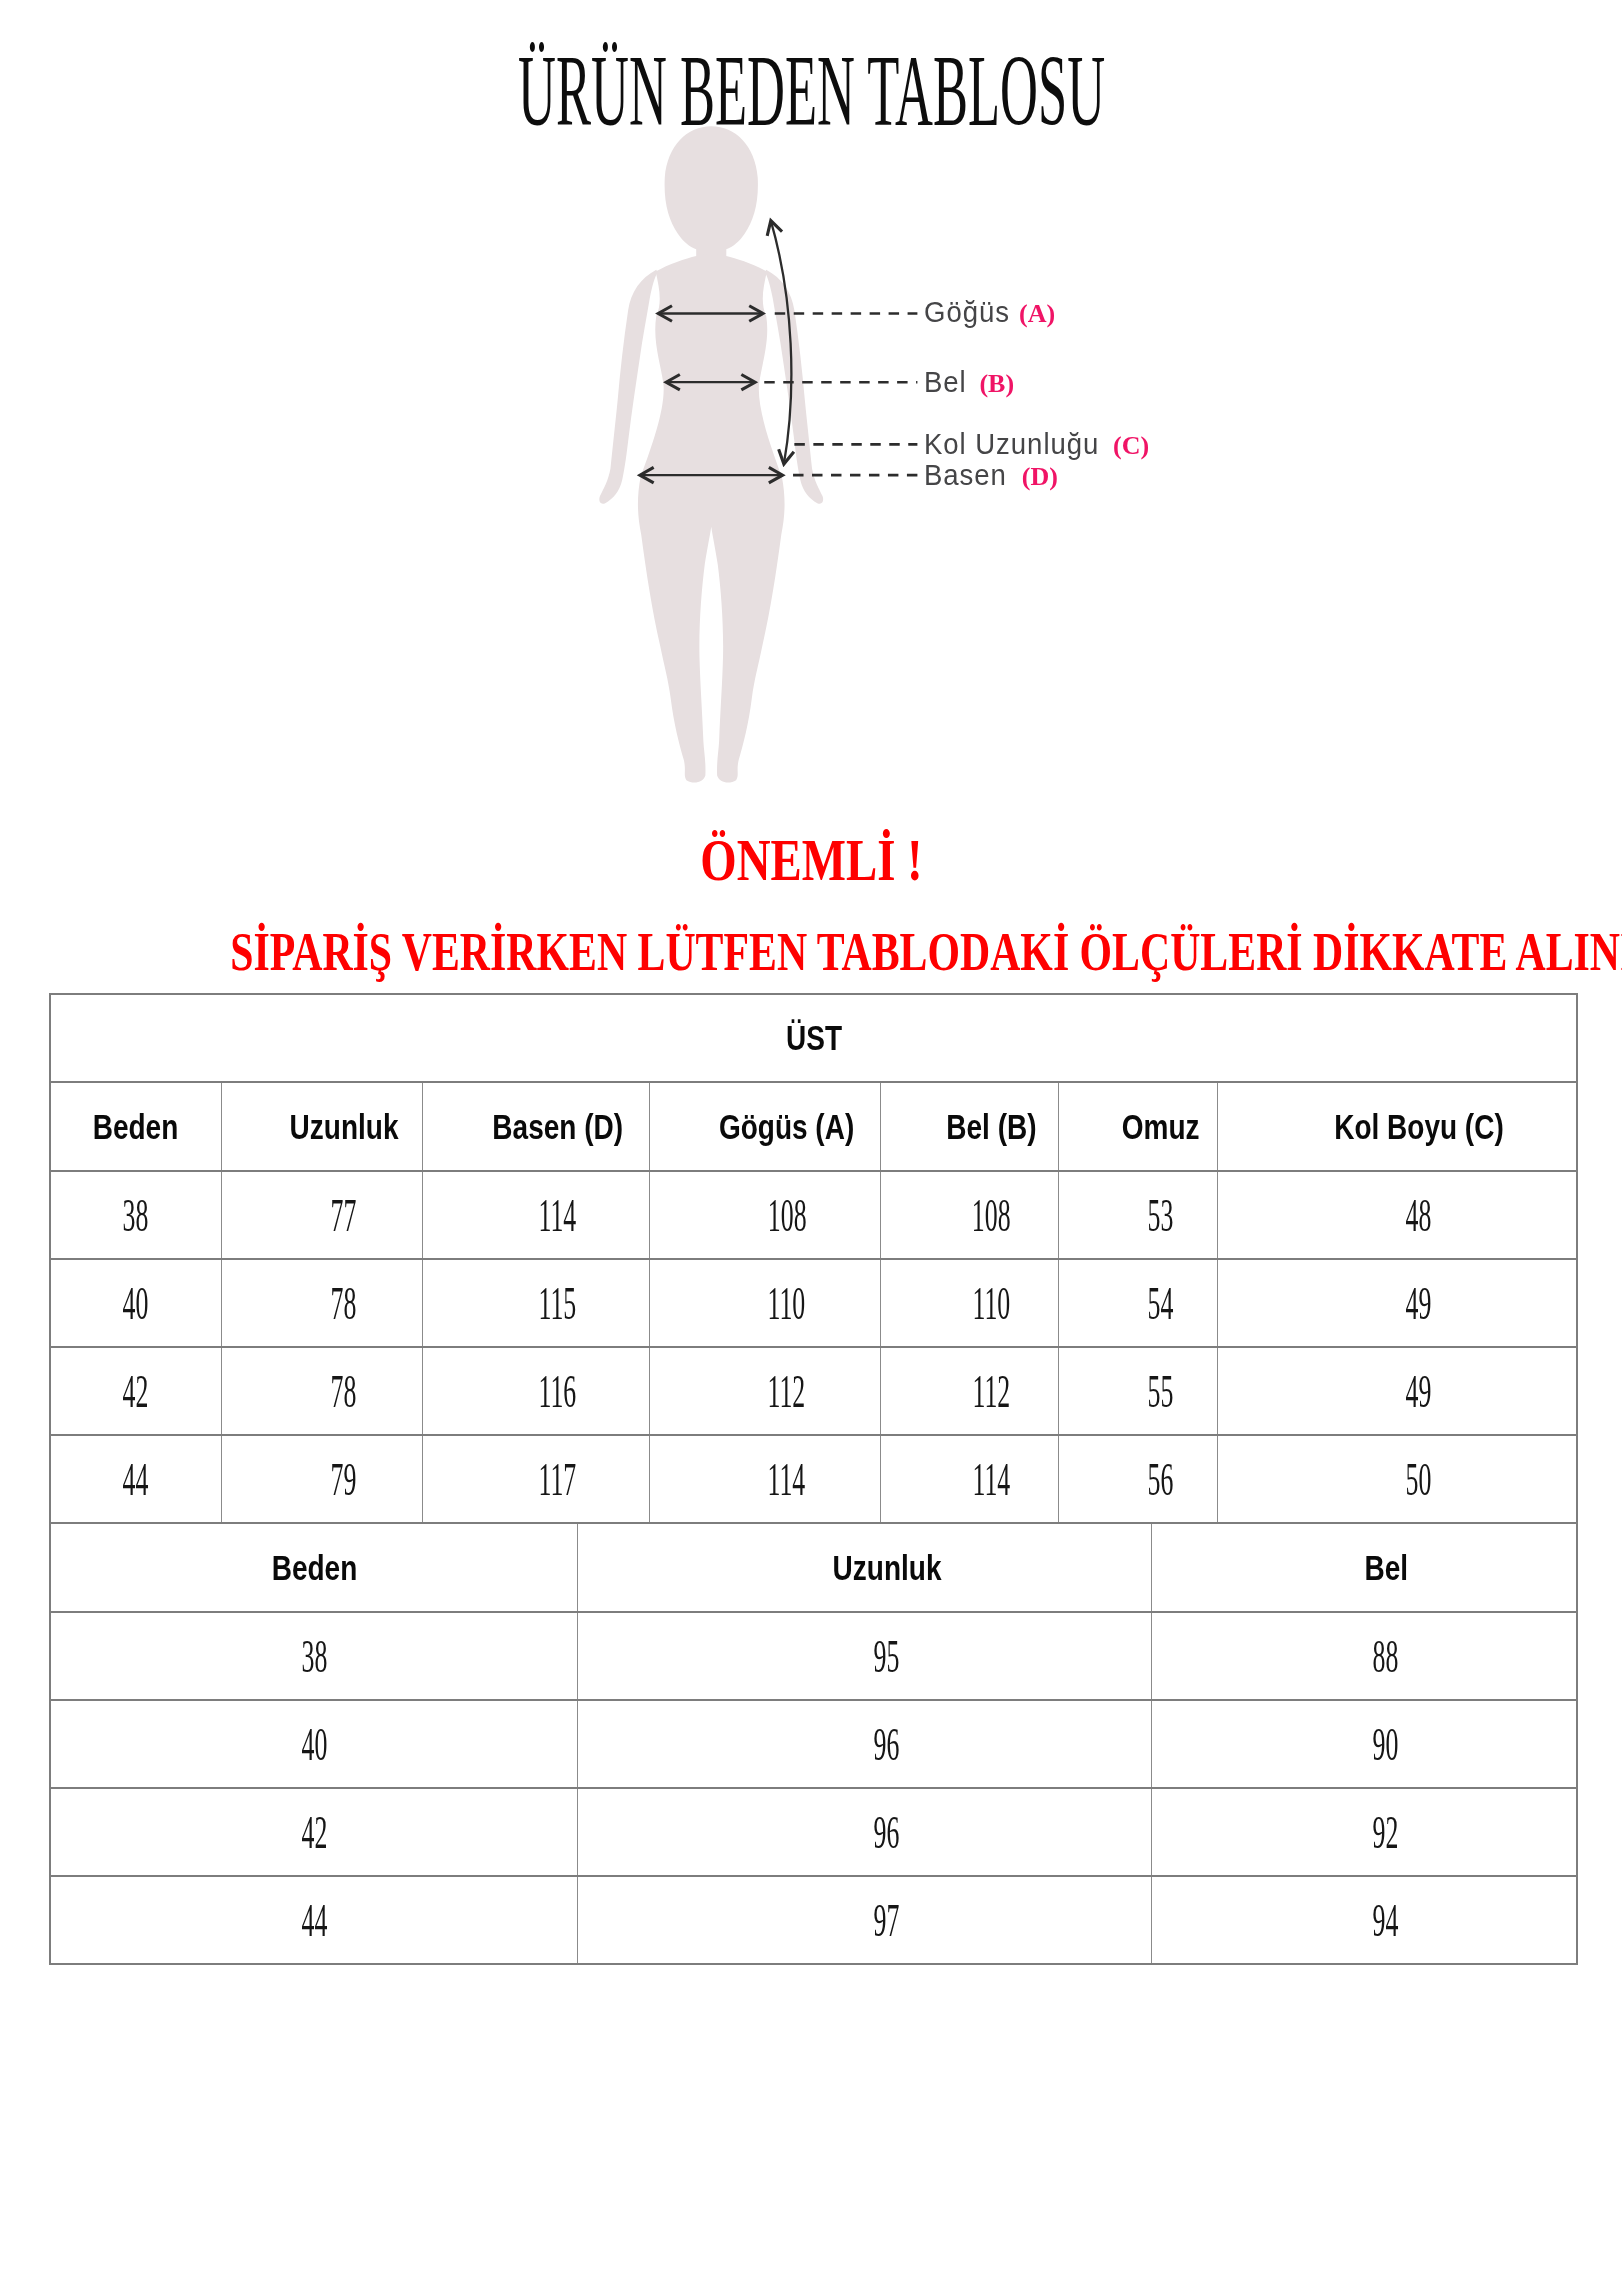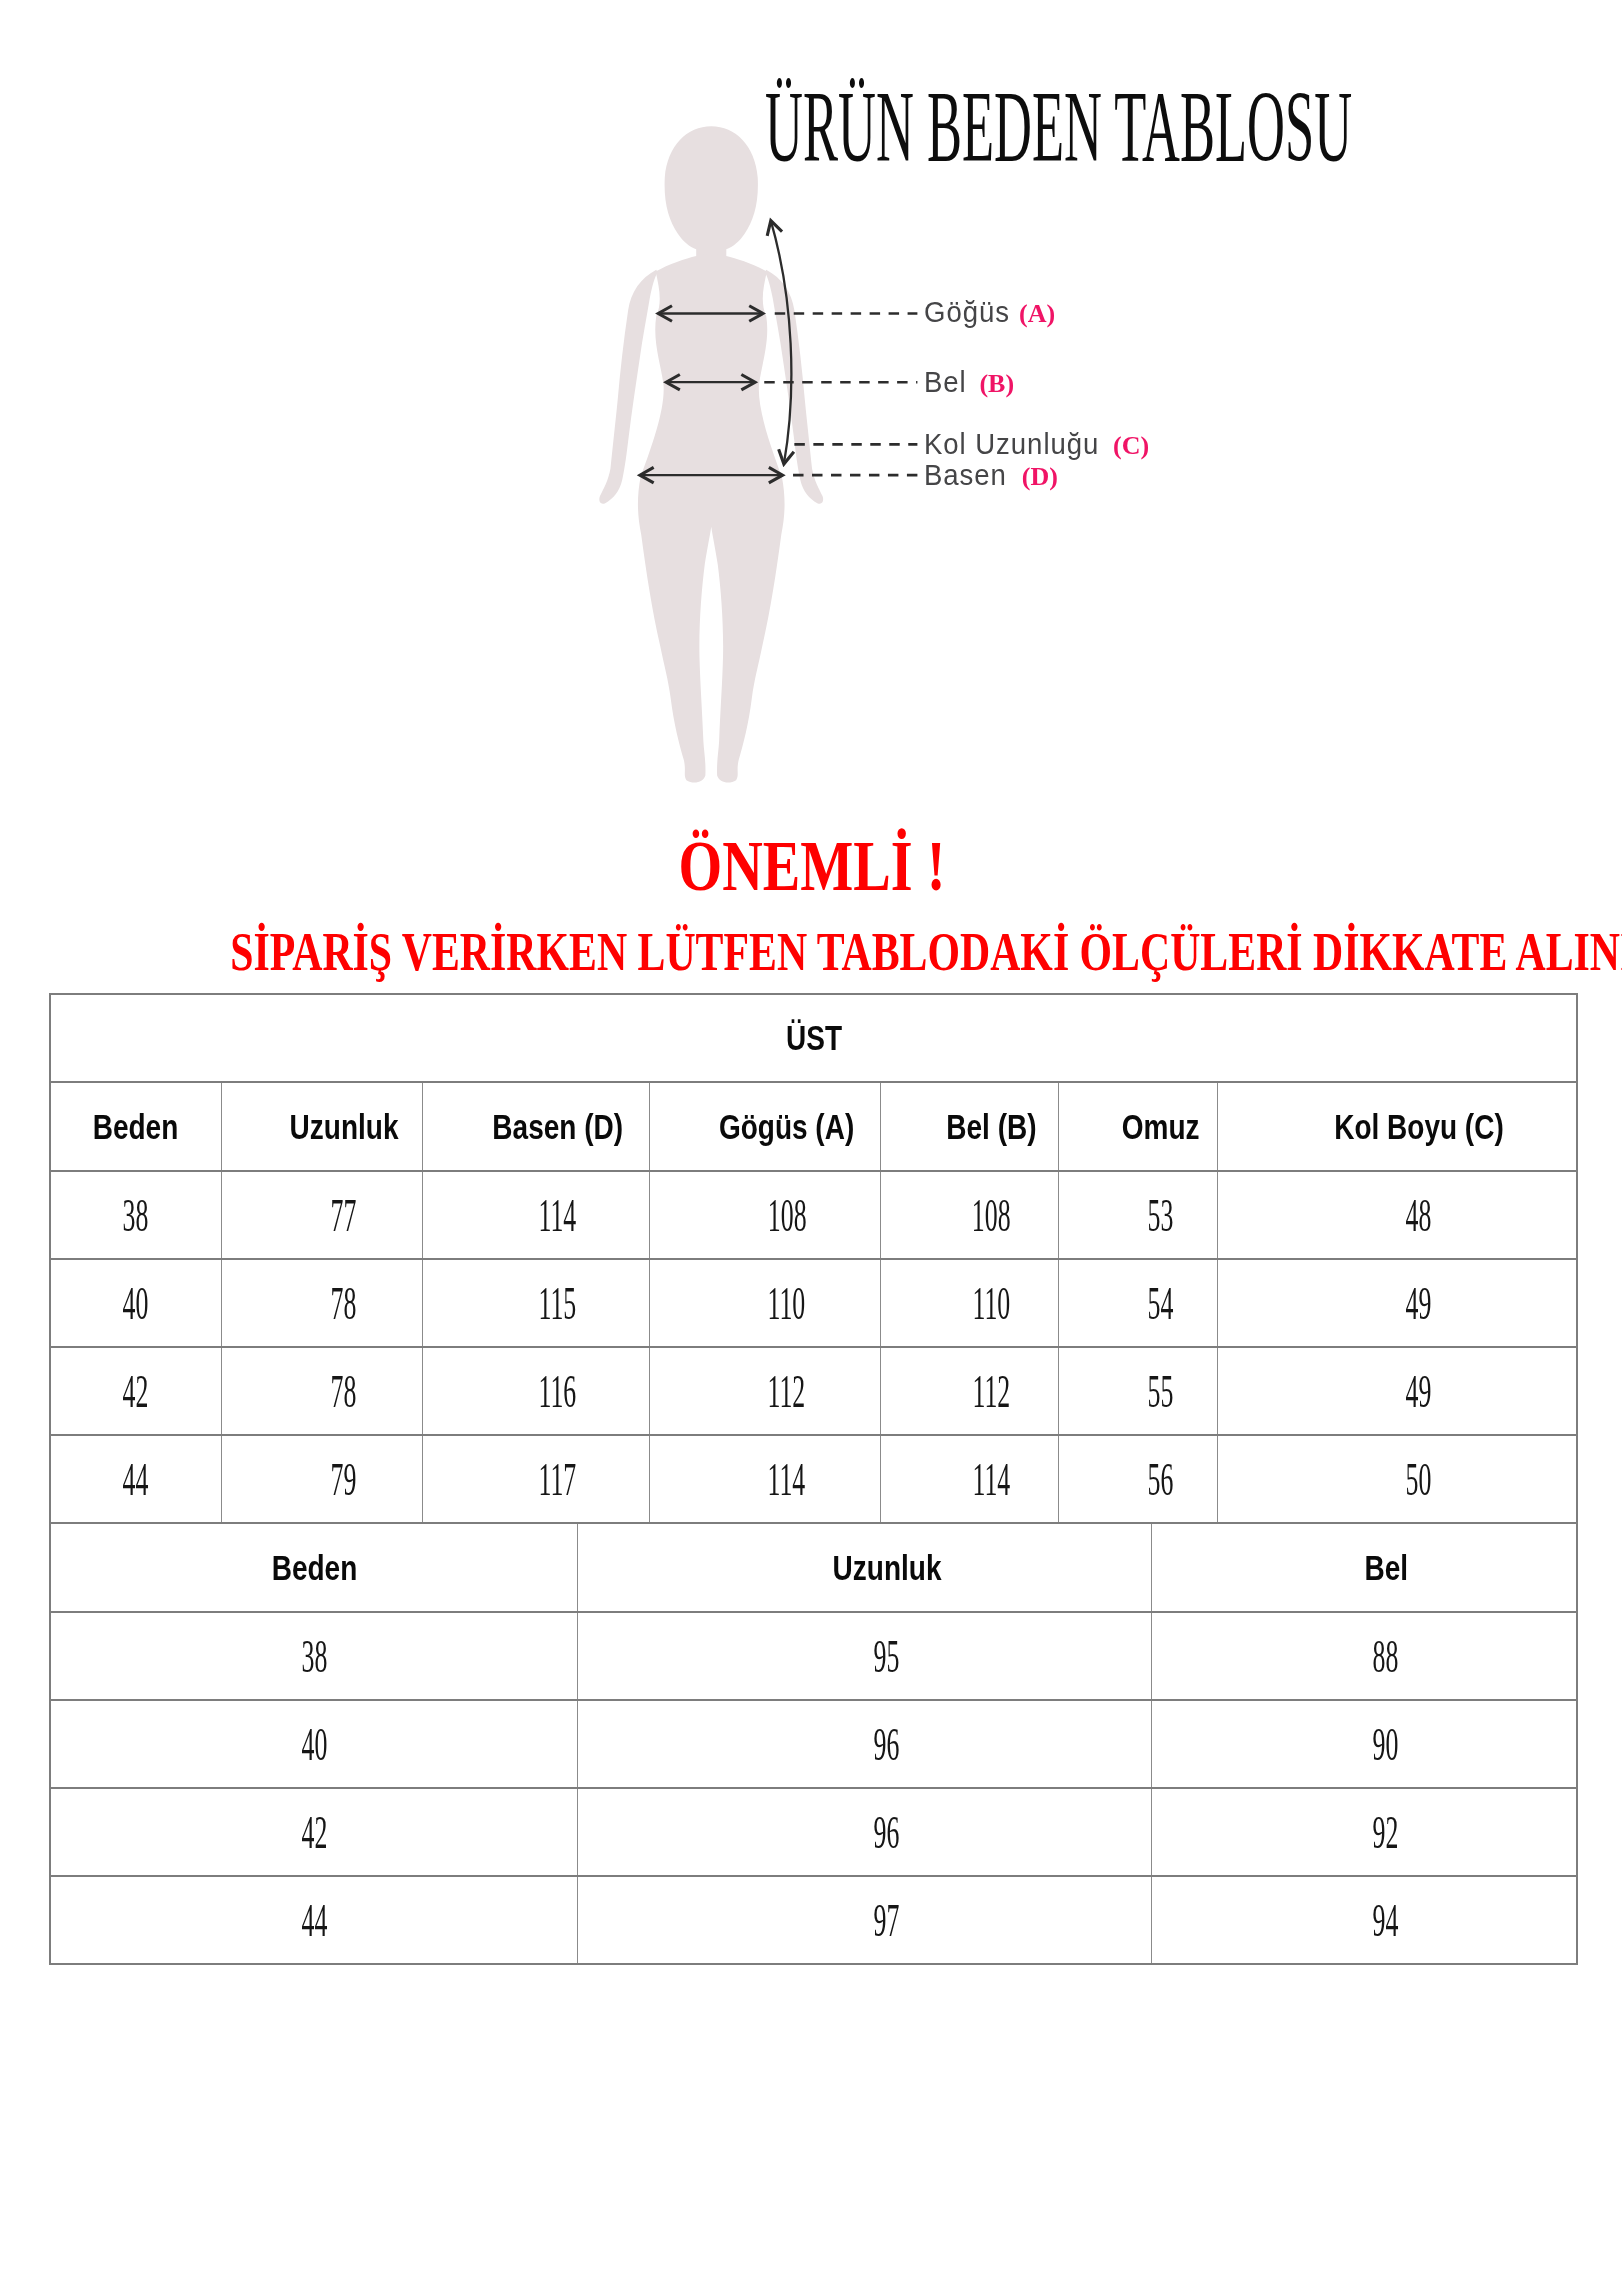--- a/index.html
+++ b/index.html
@@ -2,36 +2,36 @@
 <html style="font-size:10.5px"><head>
 <meta charset="utf-8">
 <style>
   html,body{margin:0;padding:0;background:#ffffff;}
   body{width:1623px;height:2295px;position:relative;font-family:"Liberation Sans",sans-serif;overflow:hidden;}
 
   
   .cx{display:inline-block;transform:scaleX(var(--sx,.8));transform-origin:center;white-space:nowrap;}
 
   
-  .page-title{position:absolute;top:38px;left:0;width:100%;text-align:right;
-    font-family:"Liberation Serif",serif;font-size:101px;font-weight:400;color:#0d0d0d;line-height:1.05;margin-top:36px;}
+  .page-title{position:absolute;top:38px;left:0;width:100%;text-align:center;
+    font-family:"Liberation Serif",serif;font-size:101px;font-weight:400;color:#0d0d0d;line-height:1.05;}
   .page-title .cx{--sx:.52;}
 
   
   .diagram{position:absolute;left:564px;top:121px;width:589px;height:707px;}
   .diagram svg{position:absolute;left:0;top:0;}
   .m-label{position:absolute;left:360px;transform:translateY(-50%);white-space:nowrap;
     font-size:29px;color:#454547;letter-spacing:1px;}
   .m-label .ltxt{display:inline-block;transform:scaleX(.95);transform-origin:left center;}
   .m-label .lletter{font-family:"Liberation Serif",serif;font-weight:700;font-size:26px;color:#f01466;margin-left:4.6px;letter-spacing:0;}
   .gap-sp .lletter{margin-left:10.5px;}
 
   
   .notice-heading{position:absolute;top:830px;left:0;width:100%;text-align:center;
-    font-family:"Liberation Serif",serif;font-weight:700;font-size:72px;color:#fe0000;line-height:1;}
+    font-family:"Liberation Serif",serif;font-weight:700;font-size:60px;color:#fe0000;line-height:1;}
   .notice-heading .cx{--sx:.78;}
   .notice-warning{position:absolute;top:924px;left:0;width:100%;text-align:center;
     font-family:"Liberation Serif",serif;font-weight:700;font-size:55px;color:#fe0000;line-height:1;}
   .notice-warning .cx{--sx:.76;}
 
   
   .tables-wrap{position:absolute;left:49px;top:993px;width:1525px;border:2px solid #7d7d7d;background:#e5e5e5;}
   table.sizes{width:100%;border-collapse:collapse;table-layout:fixed;}
   table.sizes td,table.sizes th{padding:0;text-align:center;vertical-align:middle;background:#fff;}
   tr.section-row td{height:86px;border:none;}

